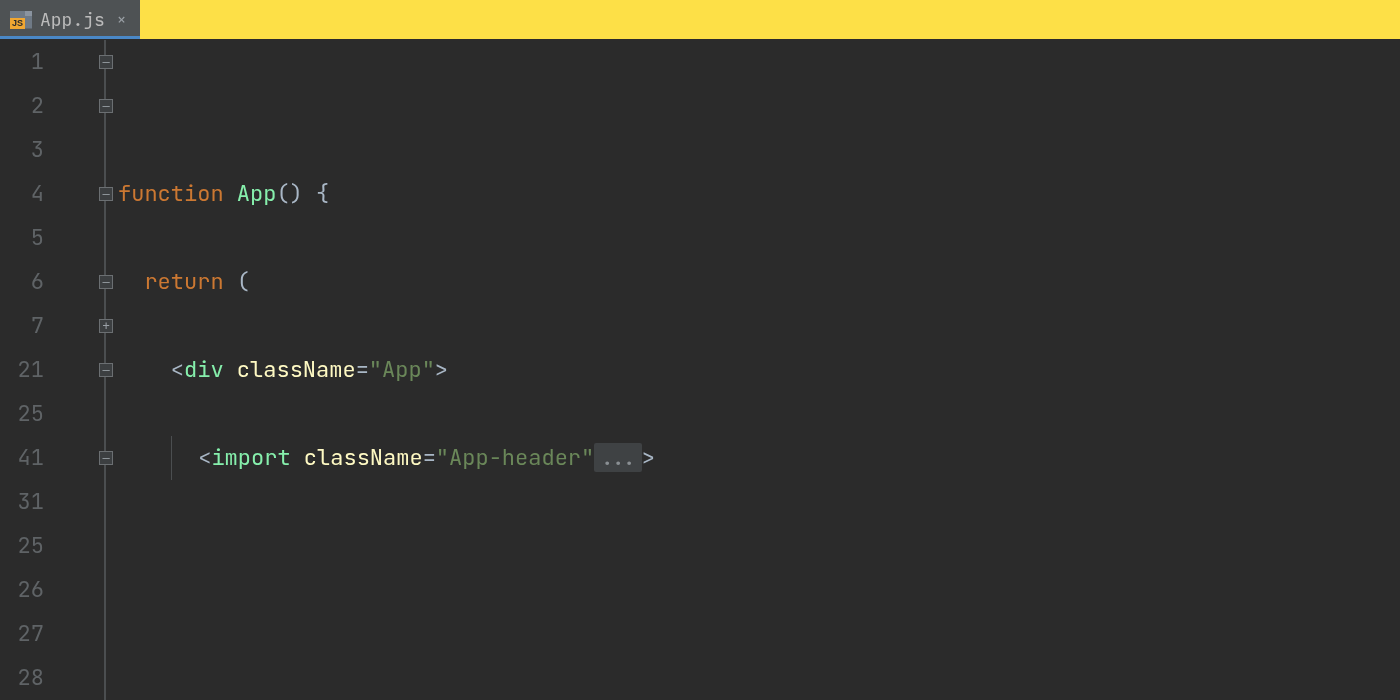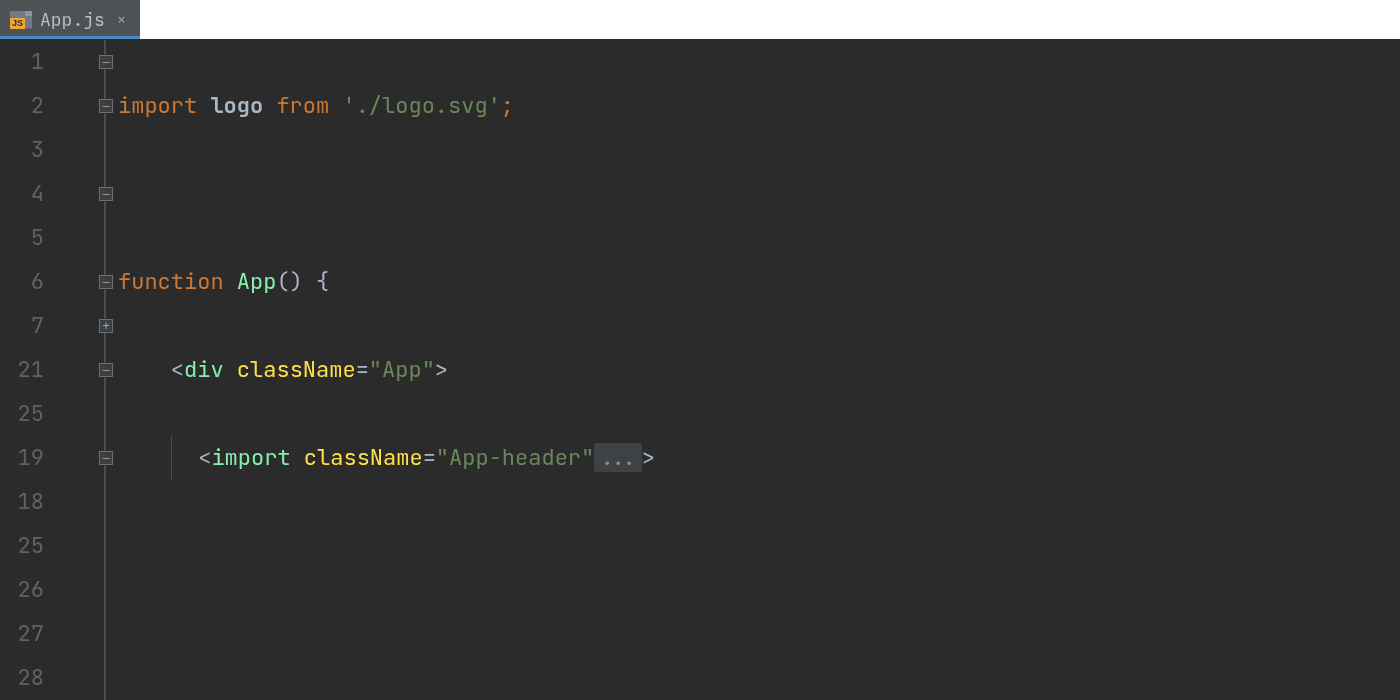--- a/index.html
+++ b/index.html
@@ -9,21 +9,21 @@
     background: #2b2b2b;
     font-family: "JetBrains Mono", "Fira Code", Menlo, Consolas, monospace;
     font-size: 22px;
     overflow: hidden;
     color: #a9b7c6;
   }
 
   
   .tabbar {
     height: 40px;
-    background: #ffffff;
+    background: #fde047;
     display: flex;
     align-items: stretch;
     border-bottom: 1px solid #2b2b2b;
   }
   .tab {
     display: flex;
     align-items: center;
     gap: 8px;
     padding: 0 14px 0 10px;
     background: #4e5254;
@@ -129,21 +129,21 @@
     border-left:1px solid #4b4e50;
     height:44px;
     vertical-align:top;
   }
 
   
   .kw   { color: #cc7832; }               
   .fn   { color: #86efac; }               
   .id   { color: #a9b7c6; font-weight:600;}
   .str  { color: #6a8759; }               
-  .attr { color: #fde047; }               
+  .attr { color: #fef9c3; }               
   .op   { color: #a9b7c6; }               
   .pn   { color: #cc7832; }               
   .tagp { color: #a9b7c6; }               
   .brace{ color: #a9b7c6; }
   .fold-dots {
     background:#3f4244;
     color:#8a8f93;
     padding:0 4px;
     border-radius:2px;
   }
@@ -169,22 +169,22 @@
   <div class="gutter-nums">
     <div class="row">1</div>
     <div class="row">2</div>
     <div class="row">3</div>
     <div class="row">4</div>
     <div class="row">5</div>
     <div class="row">6</div>
     <div class="row">7</div>
     <div class="row">21</div>
     <div class="row">25</div>
-    <div class="row">19</div>
-    <div class="row">18</div>
+    <div class="row">41</div>
+    <div class="row">31</div>
     <div class="row">25</div>
     <div class="row">26</div>
     <div class="row">27</div>
     <div class="row">28</div>
   </div>
 
   <div class="gutter-fold">
     <div class="vline"></div>
     <div class="fold-cell">
         <span class="fold-glyph">–</span>
@@ -211,23 +211,23 @@
         <span class="fold-glyph">–</span>
       </div>
     <div class="fold-cell"></div>
     <div class="fold-cell"></div>
     <div class="fold-cell"></div>
     <div class="fold-cell"></div>
     <div class="fold-cell"></div>
   </div>
 
   <div class="code">
-<div class="row"><span class="kw">import</span> <span class="id">logo</span> <span class="kw">from</span> <span class="str">'./logo.svg'</span><span class="pn">;</span></div>
 <div class="row"></div>
 <div class="row"><span class="kw">function</span> <span class="fn">App</span><span class="brace">()</span> <span class="brace">{</span></div>
+<div class="row">  <span class="kw">return</span> <span class="brace">(</span></div>
 <div class="row">    <span class="tagp">&lt;</span><span class="fn">div</span> <span class="attr">className</span><span class="op">=</span><span class="str">"App"</span><span class="tagp">&gt;</span></div>
 <div class="row">    <span class="guide"></span>  <span class="tagp">&lt;</span><span class="fn">import</span> <span class="attr">className</span><span class="op">=</span><span class="str">"App-header"</span><span class="fold-dots">...</span><span class="tagp">&gt;</span></div>
 
 
 
 
 
 
 
 

